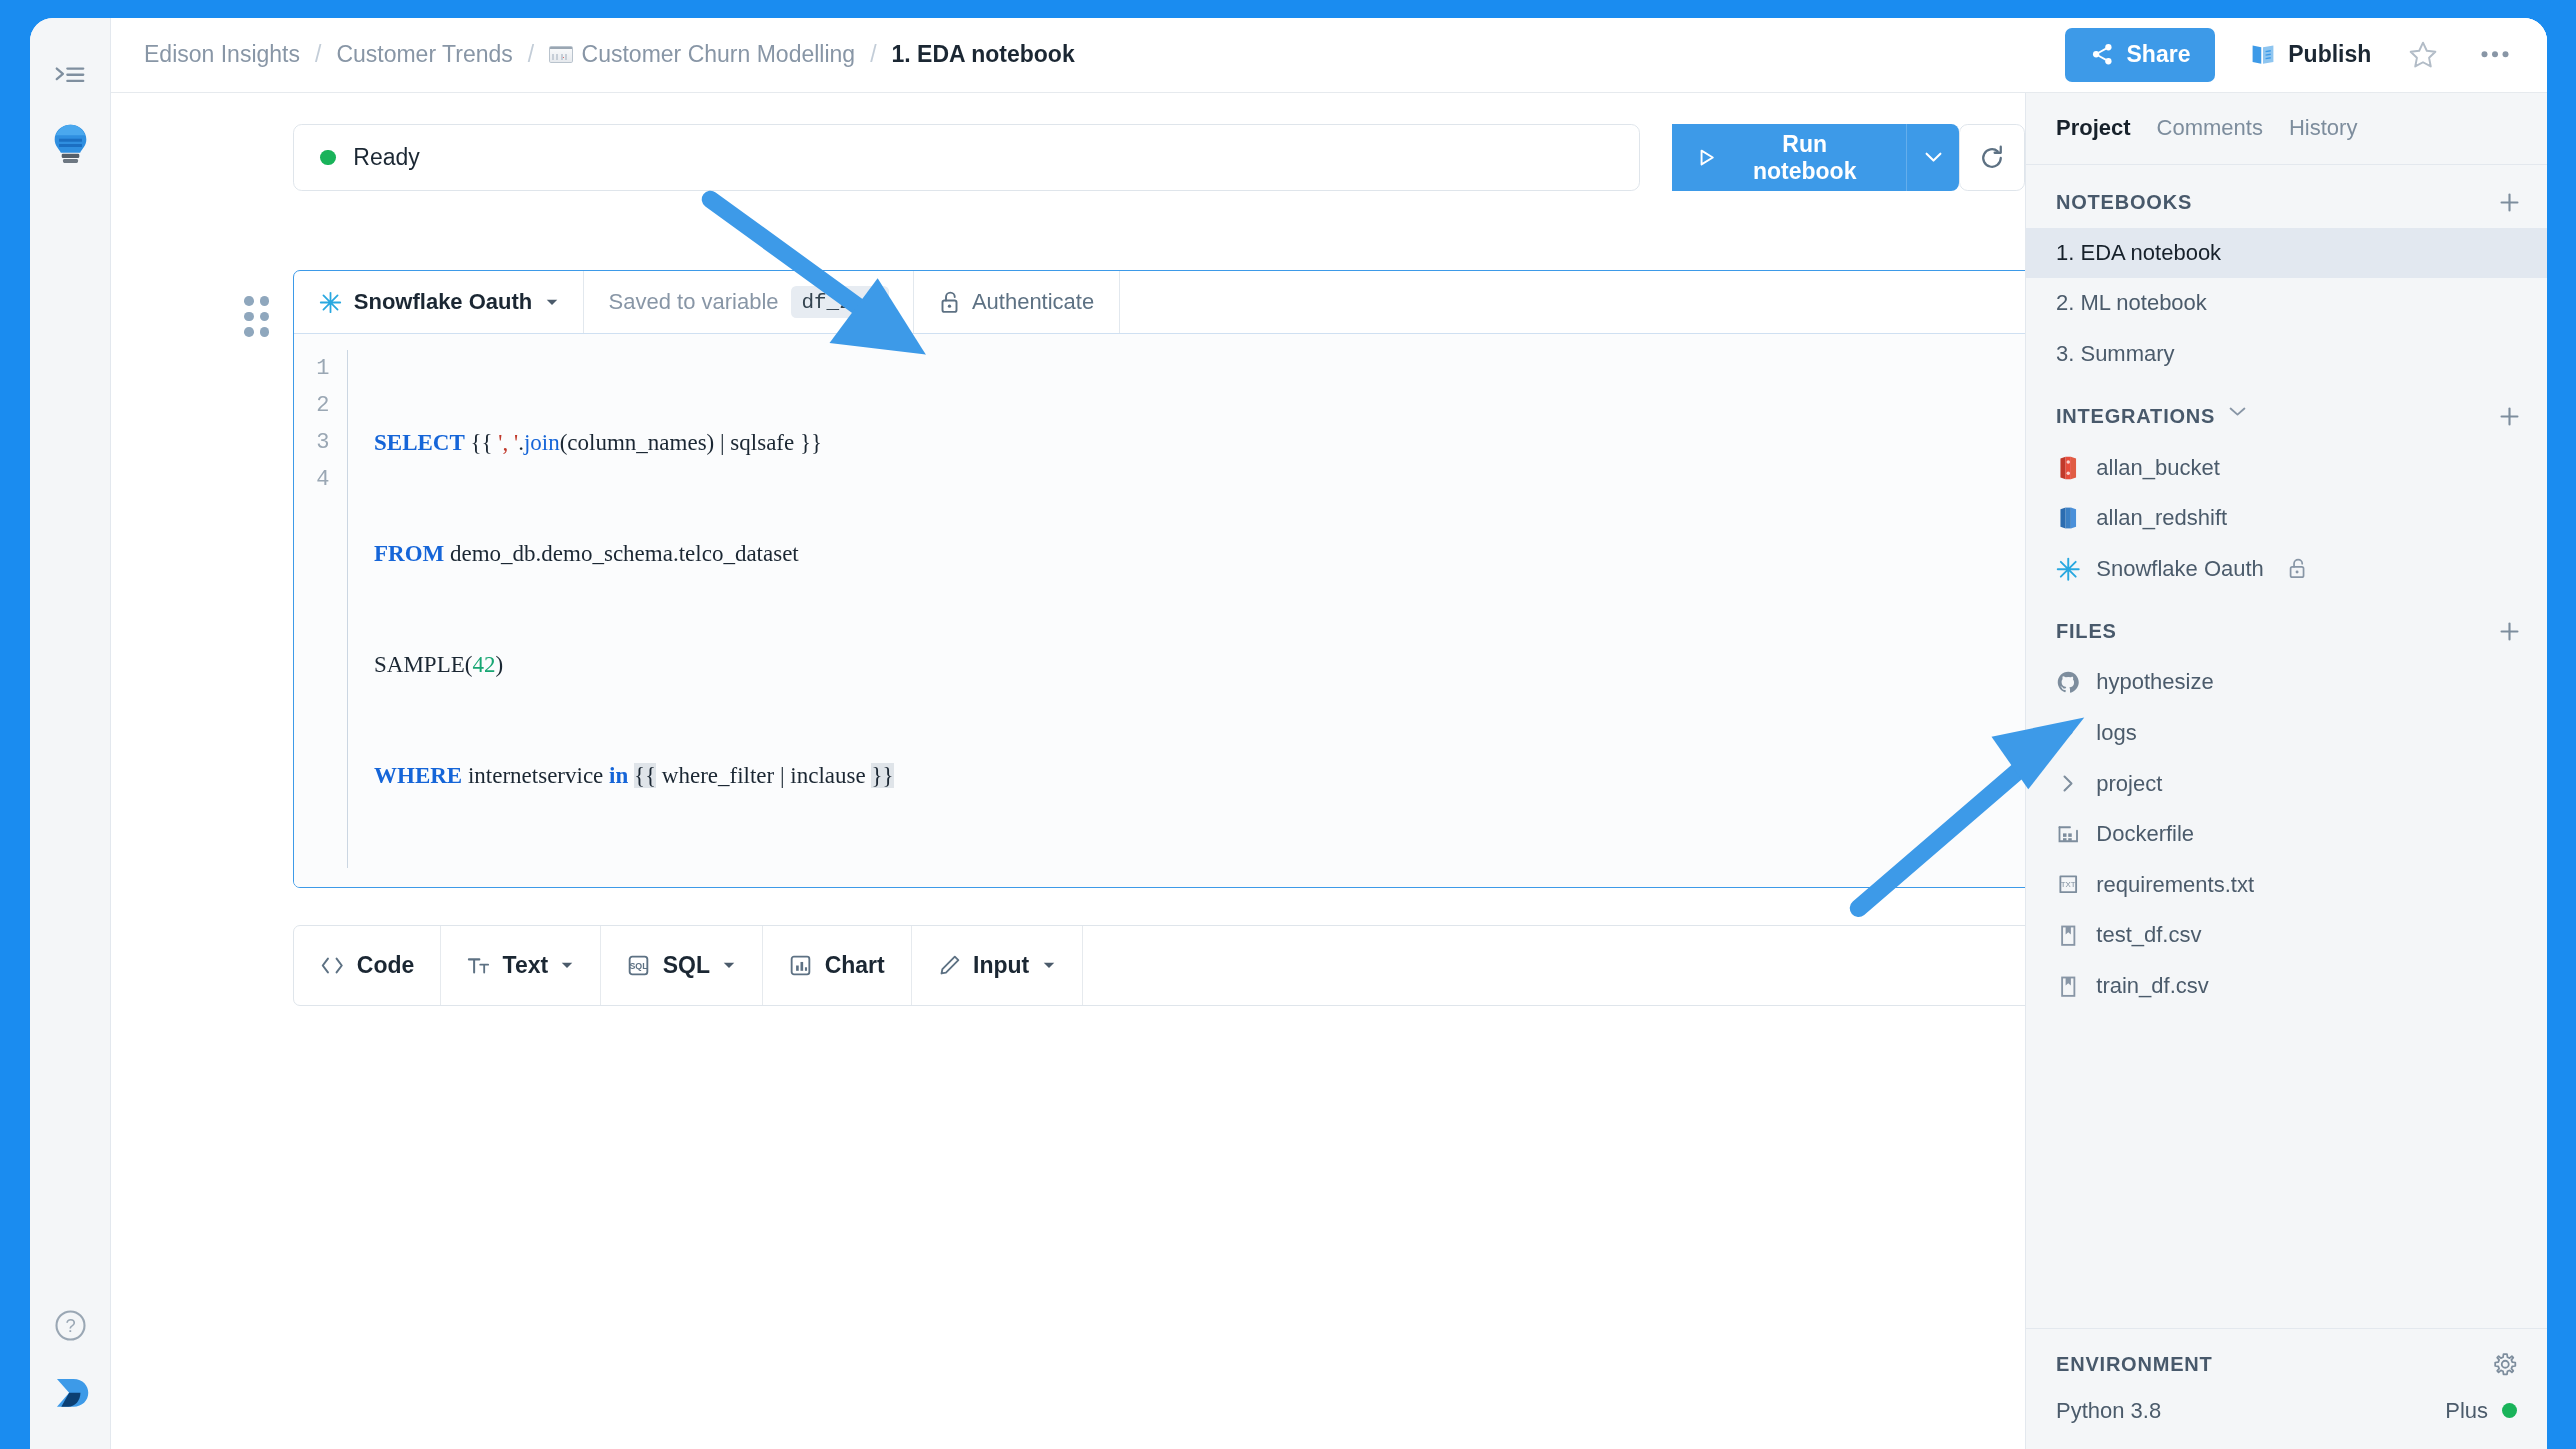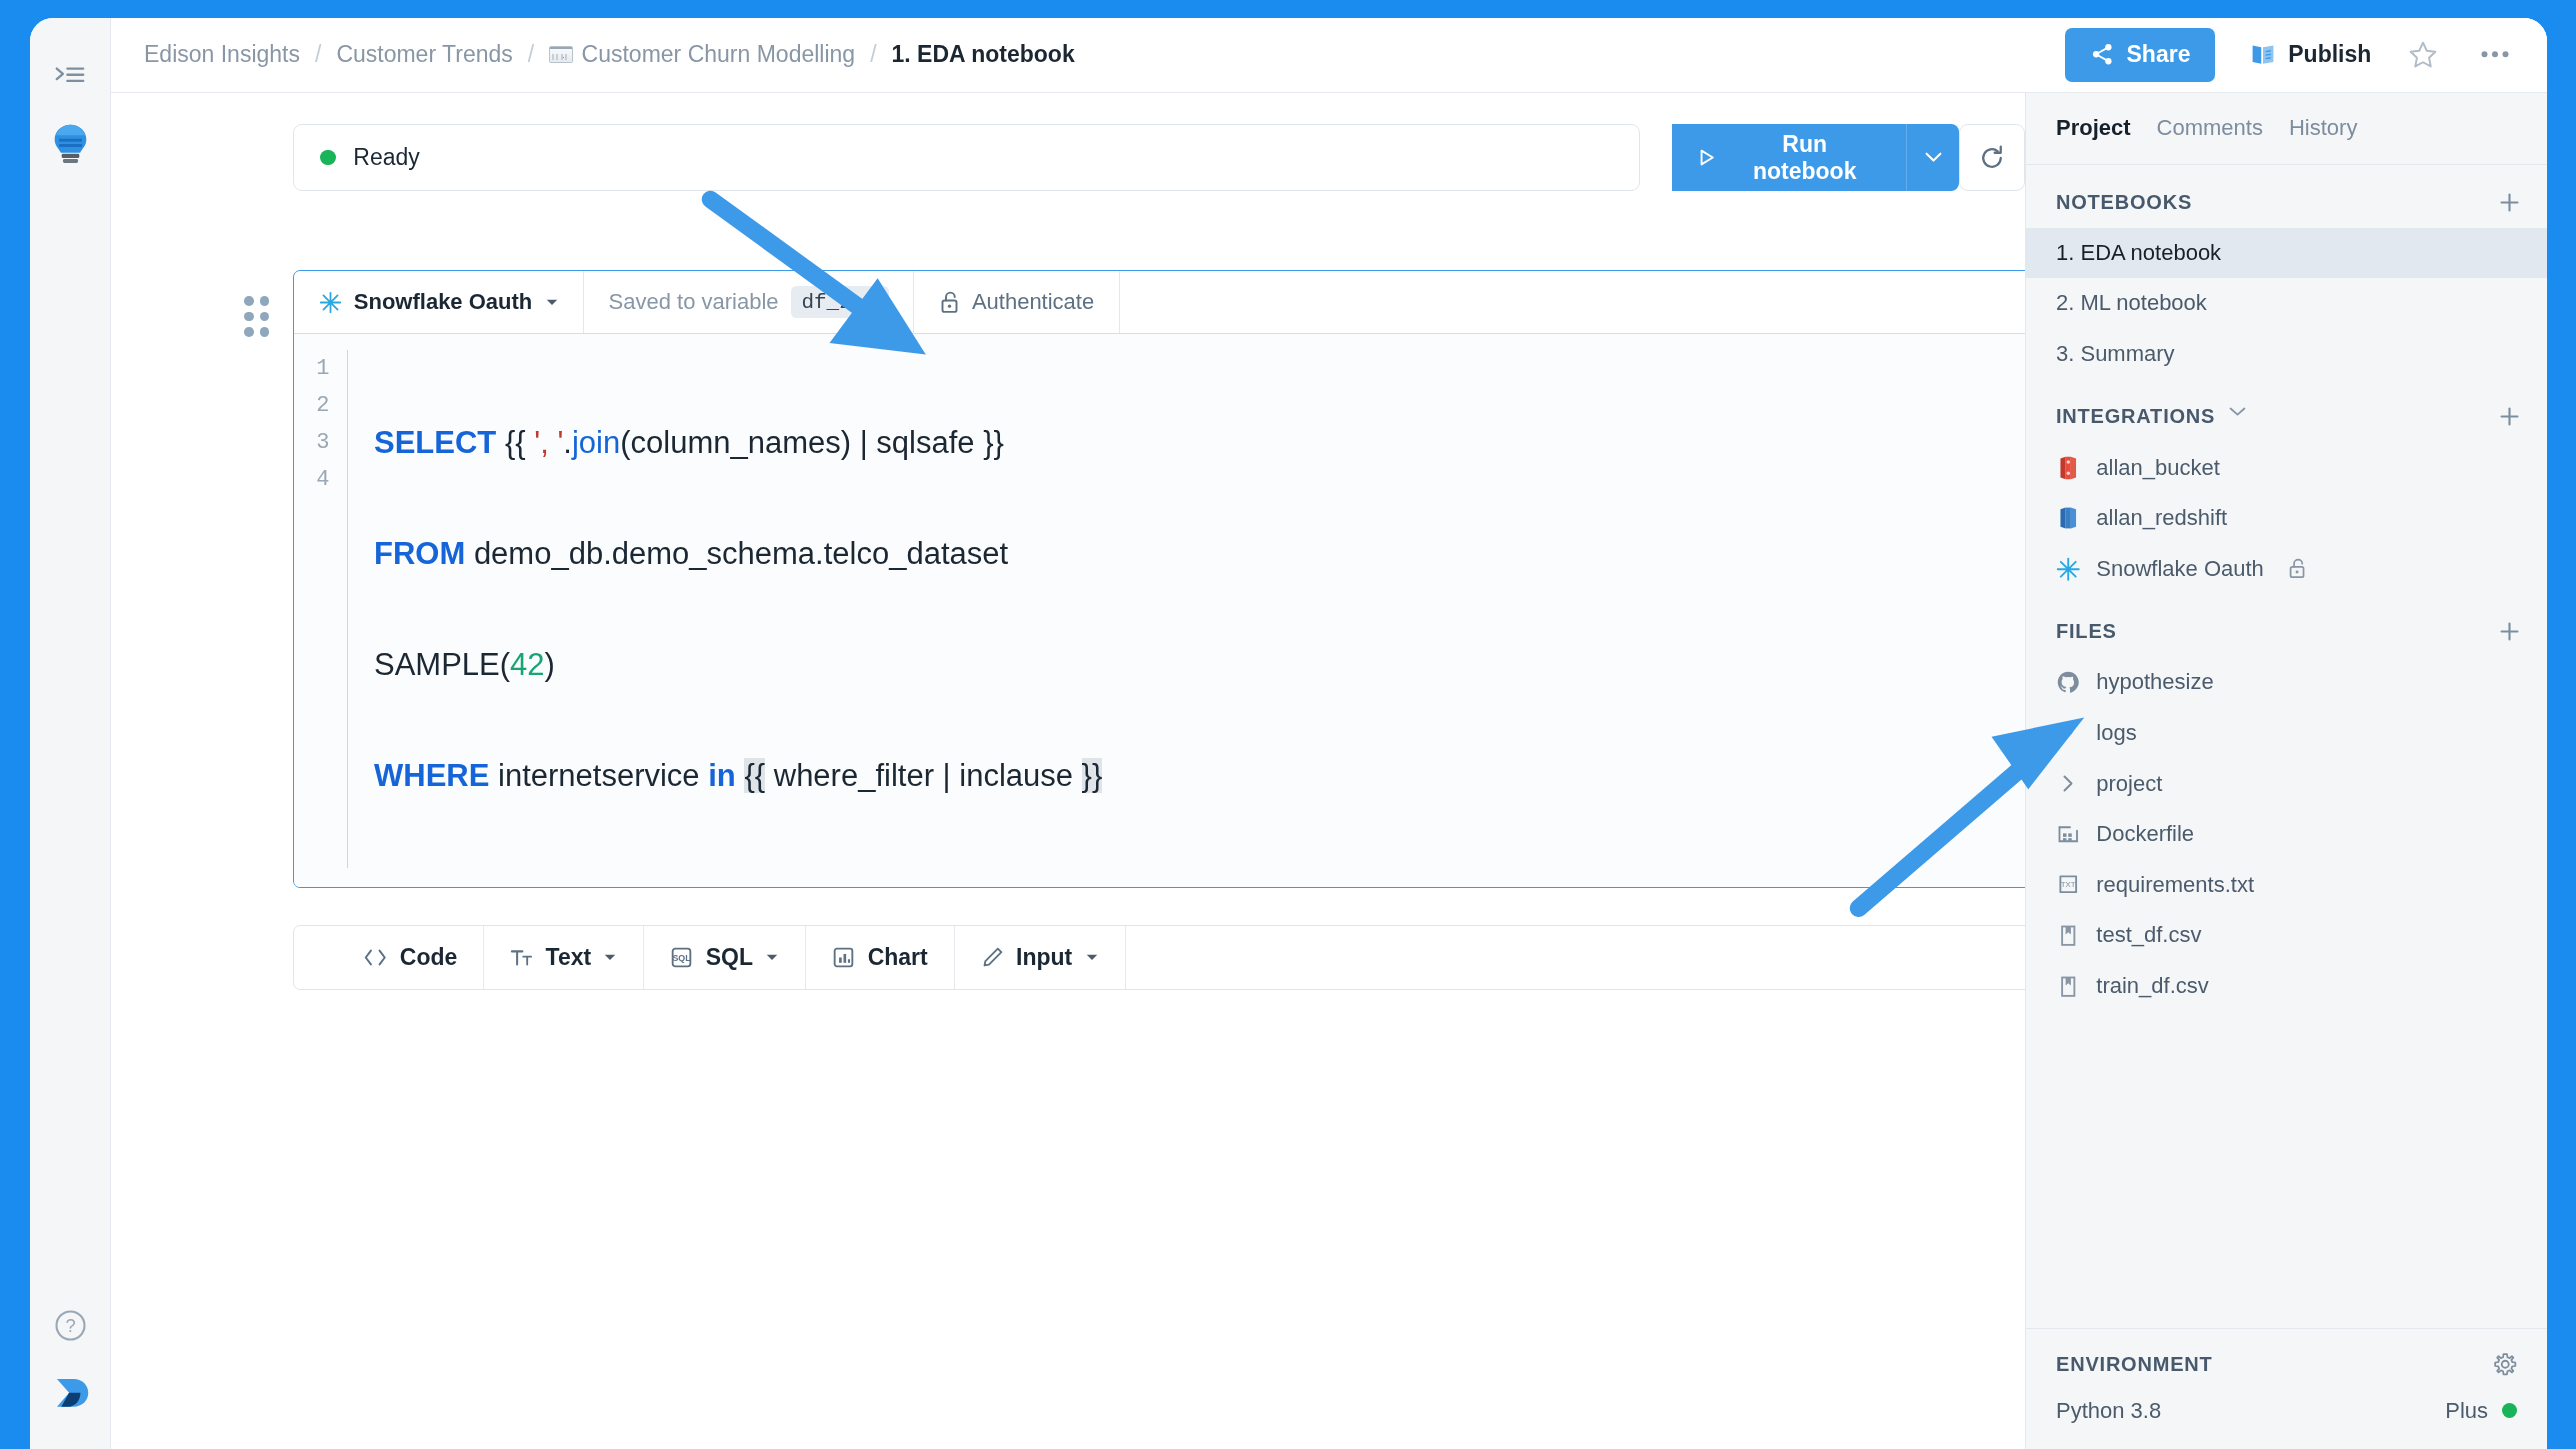--- a/index.html
+++ b/index.html
@@ -151,34 +151,34 @@
     font-family: "Liberation Mono", monospace; font-size: 21px; color: #33434f;
     display: flex; align-items: center; gap: 12.3px;
   }
   .code-body { display: flex; background: #fbfcfd; padding: 15.8px 0 19px 0; }
   .gutter {
     width: 54px; flex: 0 0 54px; text-align: right; padding-right: 17.5px;
     font-family: "Liberation Mono", monospace; font-size: 22px; color: #9aa7b4;
     line-height: 37px; border-right: 1.8px solid #cbd6e2;
   }
   .code-lines {
-    padding-left: 26px; font-family: Liberation Sans, sans-serif;
-    font-size: 31px; line-height: 37px; color: #1b2733; white-space: pre;
+    padding-left: 26px; font-family: Liberation Serif, serif;
+    font-size: 23px; line-height: 37px; color: #1b2733; white-space: pre;
   }
   .kw { color: #1565d8; font-weight: bold; }
   .fn { color: #1565d8; }
   .str { color: #c0392b; }
   .num { color: #17a673; }
   .brace { background: #dfe4e9; }
 
   
   .add-bar {
     width: 1781px; margin: 37px 0 0 182px;
-    height: 65px; border: 0.9px solid #dfe5eb; border-radius: 7px;
-    display: flex; align-items: center; background: #fff; padding-left: 43px;
+    height: 81px; border: 0.9px solid #dfe5eb; border-radius: 7px;
+    display: flex; align-items: center; background: #fff;
   }
   .add-item {
     display: flex; align-items: center; gap: 12.3px;
     height: 100%; padding: 0 26px; font-size: 23px; font-weight: bold;
     color: #1b2733; border-right: 0.9px solid #e6eaee; cursor: pointer;
   }
 
   
   .right-panel {
     width: 522px; flex: 0 0 522px;

